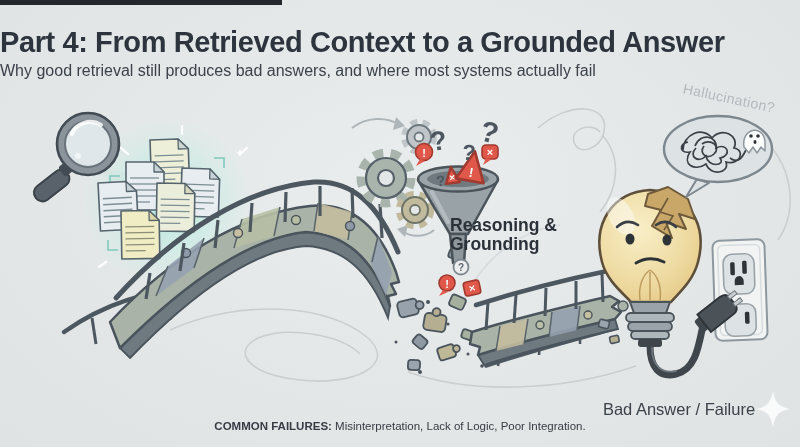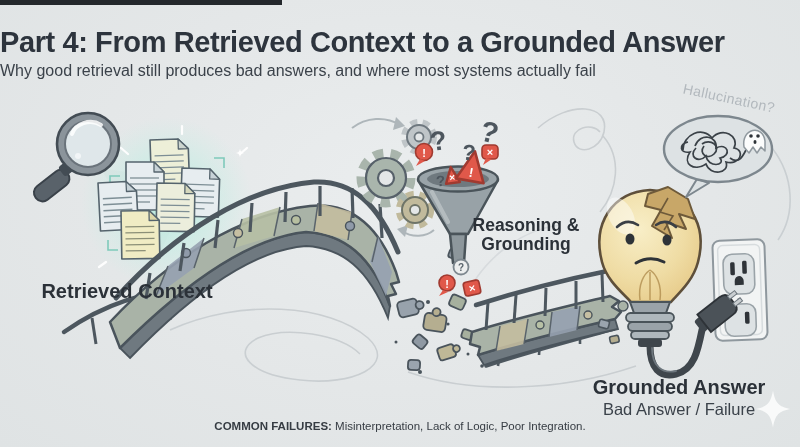--- a/index.html
+++ b/index.html
@@ -4,21 +4,21 @@
 <style>
   html,body{margin:0;padding:0;background:#cfd4d6;}
   #canvas{
     position:relative;width:800px;height:447px;overflow:hidden;
     background:radial-gradient(ellipse at 50% 42%, #eaedee 0%, #e4e7e8 55%, #dfe3e4 100%);
     font-family:"Liberation Sans", sans-serif;
   }
   .txt{position:absolute;color:#2e353c;}
   .title{left:0;right:0;top:26px;text-align:left;font-size:29px;font-weight:700;letter-spacing:-0.4px;color:#2d343d;}
   .subtitle{left:0;right:0;top:62px;text-align:left;font-size:16px;font-weight:400;color:#3b424a;}
-  .stage-label{font-weight:700;font-size:20px;text-align:center;color:#2b3138;}
+  .stage-label{font-weight:700;font-size:20px;color:#2b3138;}
   .stage-sub{font-weight:400;font-size:16.5px;text-align:center;color:#3b424a;}
   .lbl-retrieval{left:32px;top:280px;width:190px;}
   .sub-retrieval{left:32px;top:303px;width:190px;}
   .lbl-reasoning{left:450px;top:216px;width:152px;font-size:17.5px;line-height:19px;}
   .lbl-answer{left:588px;top:376px;width:182px;}
   .sub-answer{left:588px;top:400px;width:182px;}
   .lbl-halluc{left:668px;top:90px;width:122px;text-align:center;font-size:14px;color:#b2b8bd;
     transform:rotate(12deg);letter-spacing:0.4px;}
   .footer{left:0;right:0;top:411px;text-align:center;font-size:11.5px;color:#363c43;margin-top:9px;}
   .footer b{font-weight:700;}
@@ -416,28 +416,26 @@
         <ellipse cx="755" cy="142" rx="1.5" ry="2" fill="#2e3338"></ellipse>
       </g>
     </g>
 
     <use href="#spark" transform="translate(773,409) scale(1.15)" fill="#fafbfb" opacity="0.95"></use>
   </svg>
 
   <div class="txt title">Part 4: From Retrieved Context to a Grounded Answer</div>
   <div class="txt subtitle">Why good retrieval still produces bad answers, and where most systems actually fail</div>
 
-  <div class="txt stage-label lbl-retrieval">Retrieved Context</div>
 
   <div class="txt stage-label lbl-reasoning">
     <div>Reasoning &amp;</div>
     <div>Grounding</div>
   </div>
 
-  <div class="txt stage-label lbl-answer">Grounded Answer</div>
   <div class="txt stage-sub sub-answer">Bad Answer / Failure</div>
 
   <div class="txt lbl-halluc">Hallucination?</div>
 
   <div class="txt footer">
     <b>COMMON FAILURES:</b><span> Misinterpretation, Lack of Logic, Poor Integration.</span>
   </div>
 </div>
 
 </body></html>

